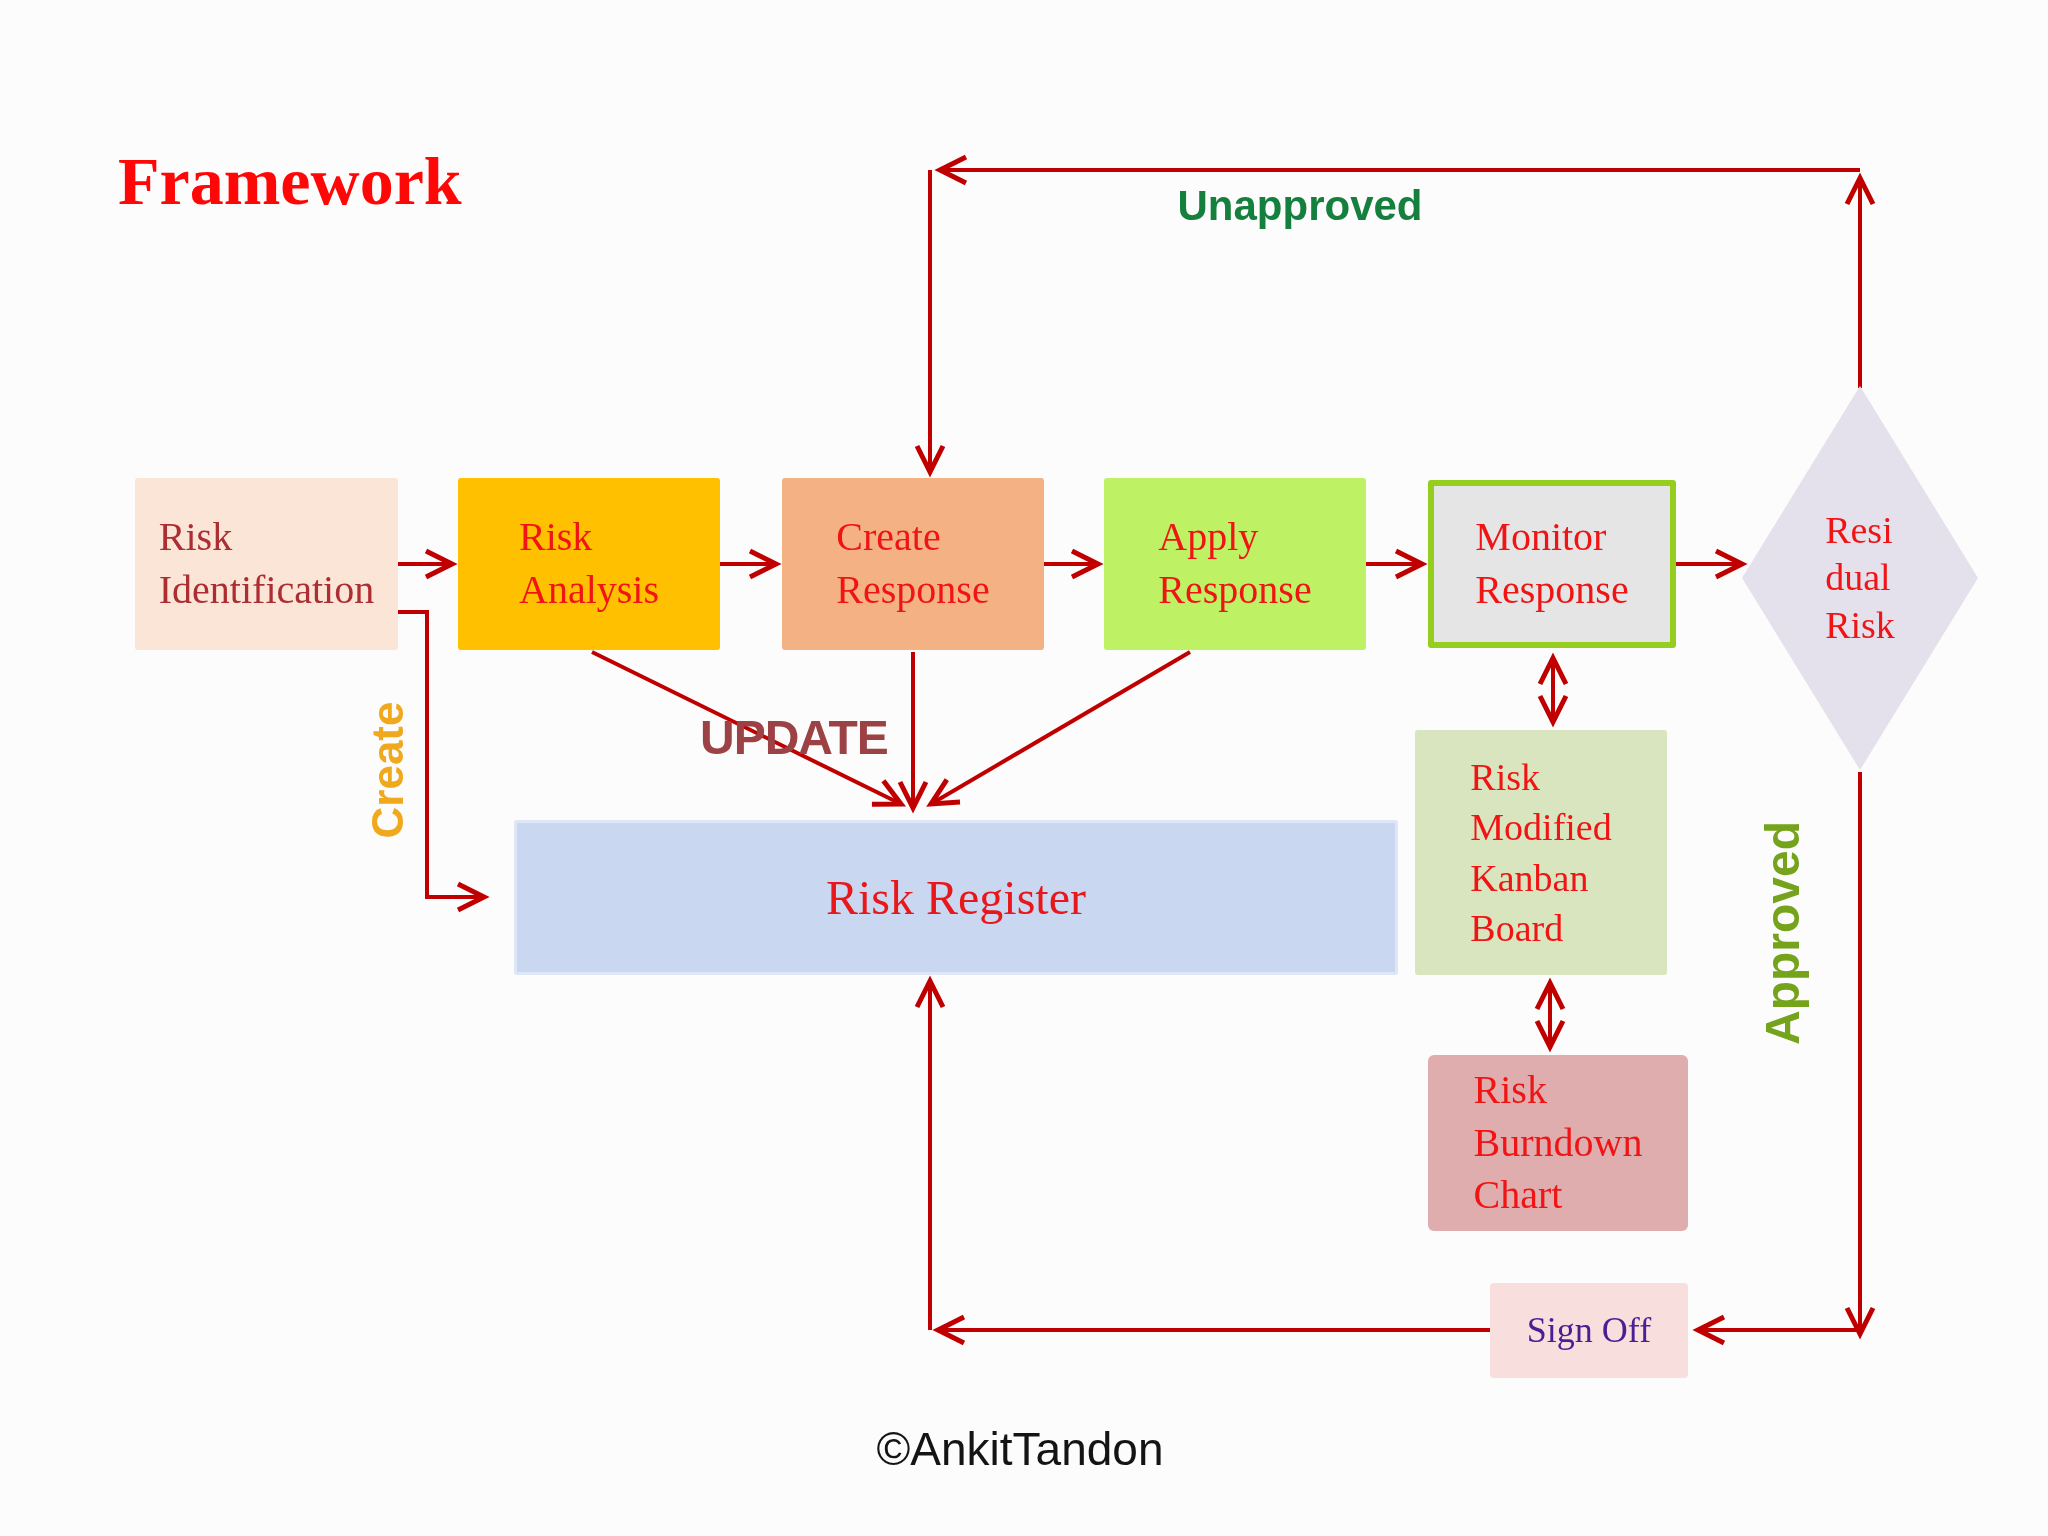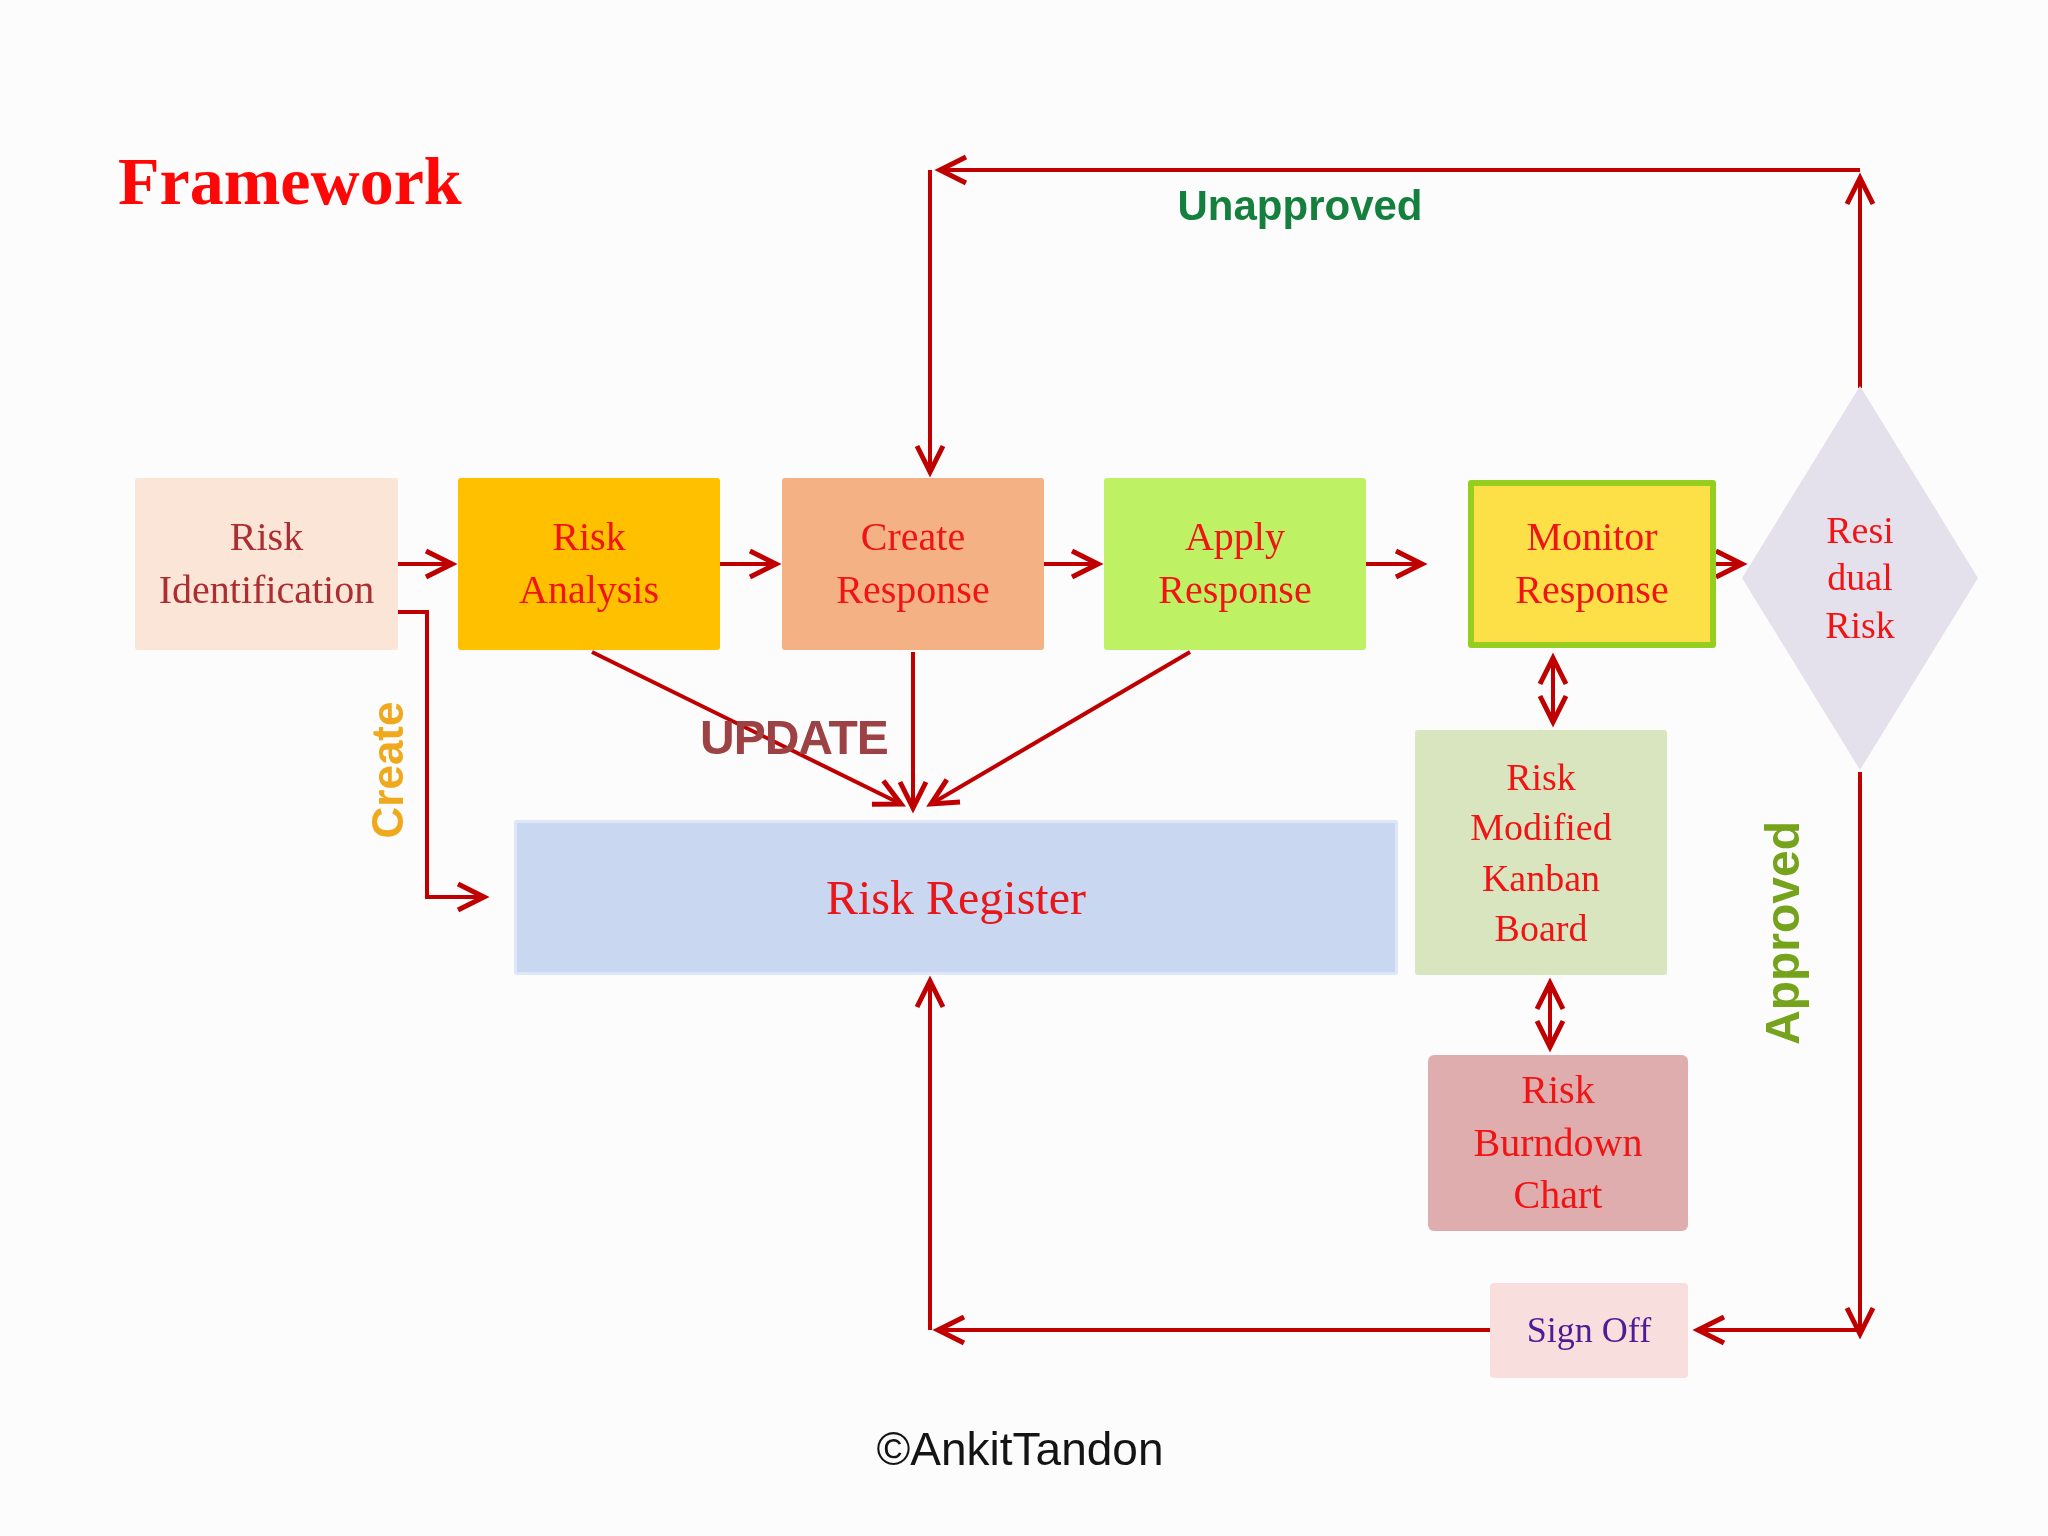--- a/index.html
+++ b/index.html
@@ -7,21 +7,20 @@
     position:relative;
     width:2048px;height:1536px;
     background:#FCFCFC;
     overflow:hidden;
     font-family:"Liberation Sans", sans-serif;
   }
   .edges{position:absolute;left:0;top:0;width:2048px;height:1536px;}
   .node{
     position:absolute;
     display:flex;align-items:center;justify-content:center;
-    text-align:center;
     font-family:"Liberation Serif", serif;
     white-space:pre-line;
     line-height:1.32;
     box-sizing:border-box;
     border-radius:3px;
   }
   #n-ri{left:135px;top:478px;width:263px;height:172px;font-size:40px;}
   #n-ra{left:458px;top:478px;width:262px;height:172px;font-size:40px;}
   #n-cr{left:782px;top:478px;width:262px;height:172px;font-size:40px;}
   #n-ar{left:1104px;top:478px;width:262px;height:172px;font-size:40px;}
@@ -88,21 +87,21 @@
 
   <div class="node" id="n-ra" style="background-color: rgb(255, 192, 0); color: rgb(240, 20, 20);">Risk
 Analysis</div>
 
   <div class="node" id="n-cr" style="background-color: rgb(244, 177, 131); color: rgb(240, 20, 20);">Create
 Response</div>
 
   <div class="node" id="n-ar" style="background-color: #bef264; color: rgb(240, 20, 20);">Apply
 Response</div>
 
-  <div class="node" id="n-mr" style="background-color: #fde047; color: rgb(240, 20, 20); margin-left: 40px;">Monitor
+  <div class="node" id="n-mr" style="background-color: #e5e5e5; color: rgb(240, 20, 20);">Monitor
 Response</div>
 
   <div class="node" id="n-rk" style="background-color: rgb(228, 225, 236); color: rgb(240, 20, 20);">Resi
 dual
 Risk</div>
 
   <div class="node" id="n-rr" style="background-color: rgb(201, 216, 240); color: rgb(232, 23, 28);">Risk Register</div>
 
   <div class="node" id="n-kb" style="background-color: rgb(217, 229, 191); color: rgb(240, 20, 20);">Risk
 Modified

